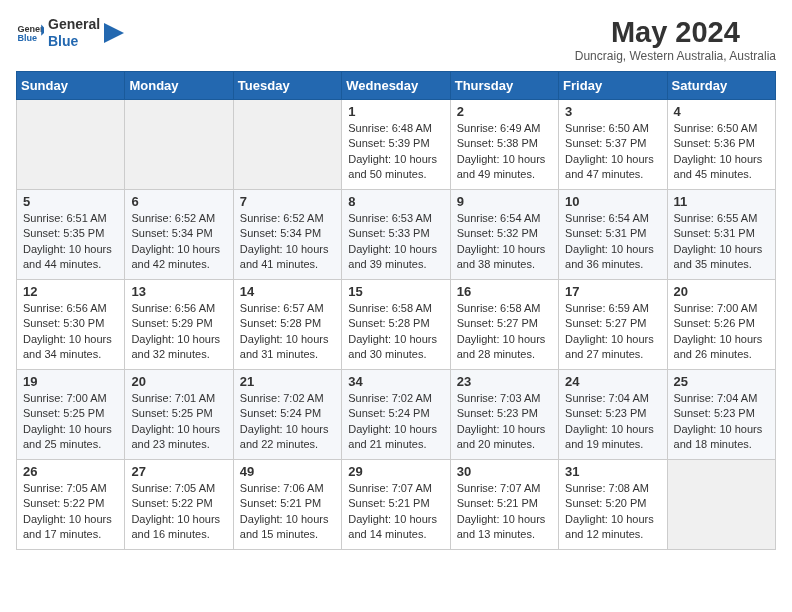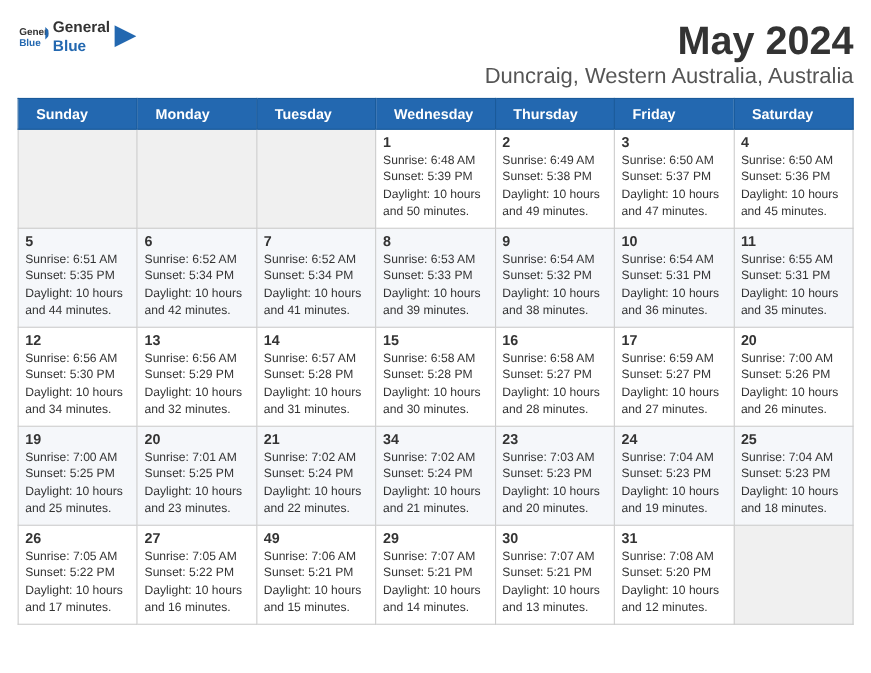--- a/index.html
+++ b/index.html
@@ -22,38 +22,39 @@
       gap: 4px;
     }
     .logo-icon {
       width: 28px;
       height: 28px;
     }
     .title-block {
       text-align: right;
     }
     .calendar-title {
-      font-size: 36px;
+      font-size: 29px;
       font-weight: bold;
       color: #333;
+      text-align: center;
     }
     .calendar-subtitle {
-      font-size: 20px;
+      font-size: 12px;
       color: #555;
     }
     table {
       width: 100%;
       border-collapse: collapse;
       table-layout: fixed;
     }
     thead tr th {
       background-color: #2368b0;
       color: #fff;
       text-align: left;
-      padding: 6px 16px;
+      padding: 6px 4px;
       font-size: 13px;
       font-weight: bold;
       border: 1px solid #1a5a9a;
     }
     tbody tr td {
       vertical-align: top;
       border: 1px solid #ccc;
       padding: 4px 6px;
       font-size: 11px;
       color: #333;

